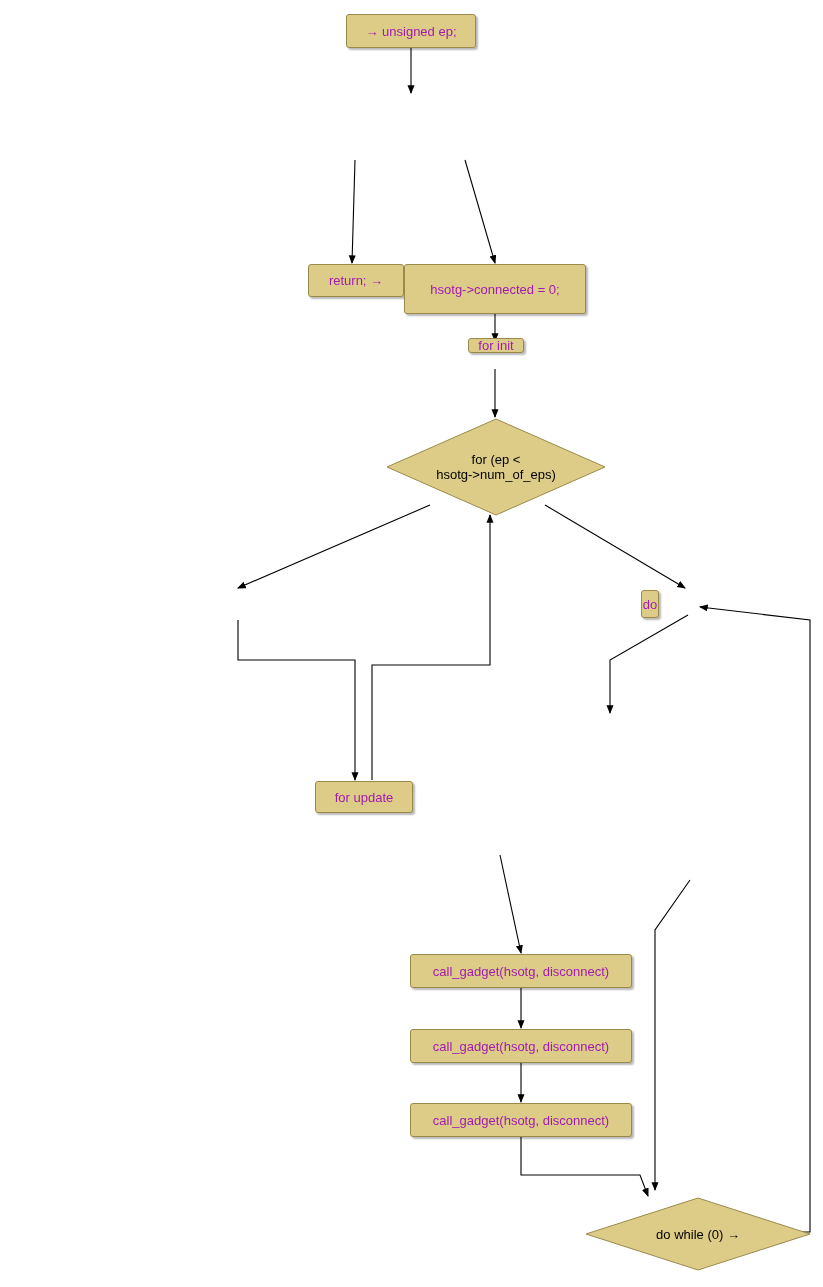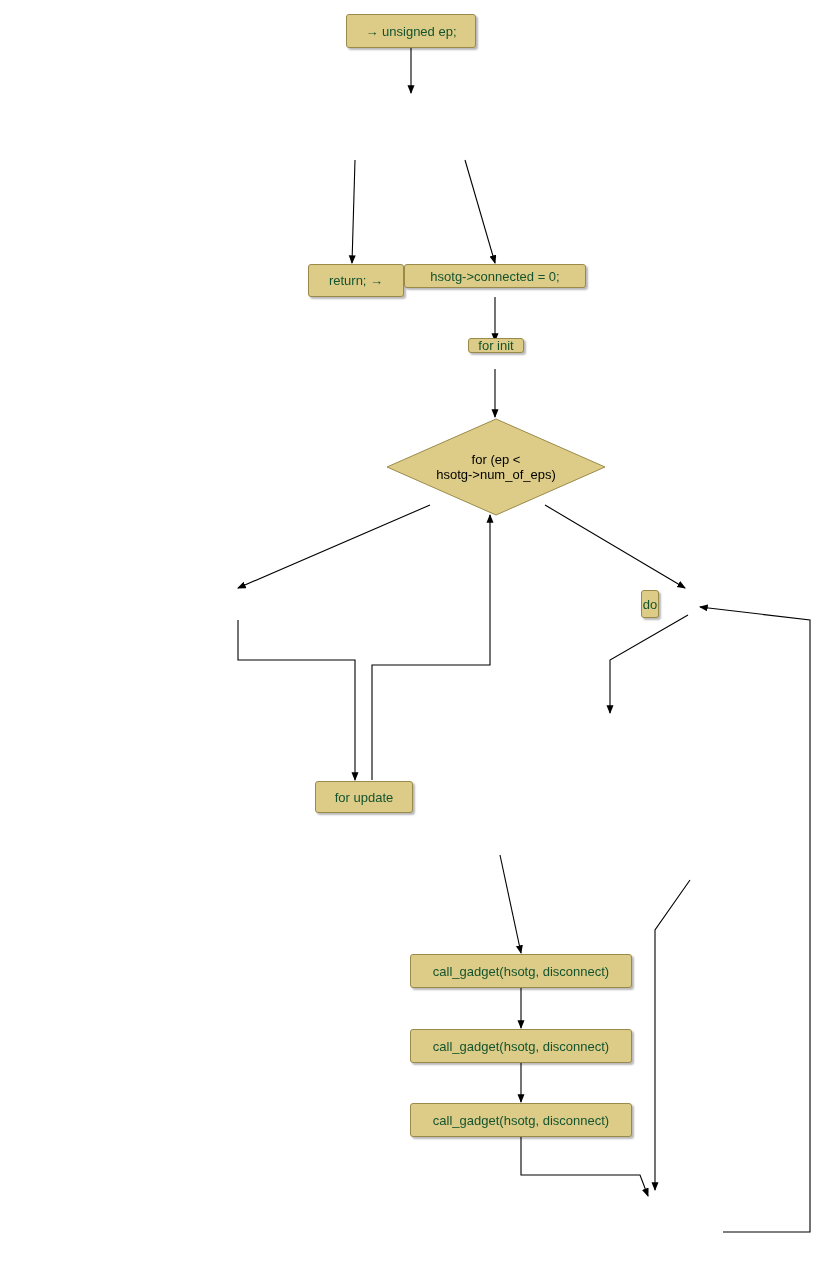--- a/index.html
+++ b/index.html
@@ -25,21 +25,21 @@
     height: 1287px;
     pointer-events: none;
   }
   .node {
     position: absolute;
     box-sizing: border-box;
     display: flex;
     align-items: center;
     justify-content: center;
     text-align: center;
-    color: #14532d;
+    color: #a21caf;
     font-size: 13px;
     line-height: 15px;
     white-space: pre;
   }
   .box {
     background: #DDCC88;
     border: 1px solid #9a8a4a;
     border-radius: 3px;
     box-shadow: 2px 2px 2px rgba(0,0,0,0.28);
     padding: 4px 8px;
@@ -122,21 +122,21 @@
 
       <path d="M723,1232 L810,1232 L810,620 L700,607"></path>
     </g>
   </svg>
 
   <div class="node box" style="left:346px; top:14px; width:130px; height:34px;">→ unsigned ep;</div>
 
 
   <div class="node box" style="left:308px; top:264px; width:96px; height:33px;">return; →</div>
 
-  <div class="node box" style="left:404px; top:264px; width:182px; height:24px;">hsotg-&gt;connected = 0;</div>
+  <div class="node box" style="left:404px; top:264px; width:182px; height:50px;">hsotg-&gt;connected = 0;</div>
 
   <div class="node box" style="left:468px; top:338px; width:56px; height:15px;">for init</div>
 
   <div class="diamond-wrap" style="left:385px; top:417px; width:222px; height:100px;">
     <svg width="222" height="100" xmlns="http://www.w3.org/2000/svg">
       <polygon points="111,2 220,50 111,98 2,50" fill="#DDCC88" stroke="#9a8a4a" stroke-width="1"></polygon>
     </svg>
     <div class="diamond-label">for (ep &lt;
 hsotg-&gt;num_of_eps)</div>
   </div>
@@ -146,14 +146,20 @@
 
   <div class="node box" style="left:641px; top:590px; width:16px; height:28px;">do</div>
 
 
   <div class="node box" style="left:410px; top:954px; width:222px; height:34px;">call_gadget(hsotg, disconnect)</div>
 
   <div class="node box" style="left:410px; top:1029px; width:222px; height:34px;">call_gadget(hsotg, disconnect)</div>
 
   <div class="node box" style="left:410px; top:1103px; width:222px; height:34px;">call_gadget(hsotg, disconnect)</div>
 
+  <div class="diamond-wrap" style="left:584px; top:1196px; width:228px; height:76px;">
+    <svg width="228" height="76" xmlns="http://www.w3.org/2000/svg">
+      <polygon points="114,2 226,38 114,74 2,38" fill="#DDCC88" stroke="#9a8a4a" stroke-width="1"></polygon>
+    </svg>
+    <div class="diamond-label">do while (0) →</div>
+  </div>
 
 </div>
 
 </body></html>

